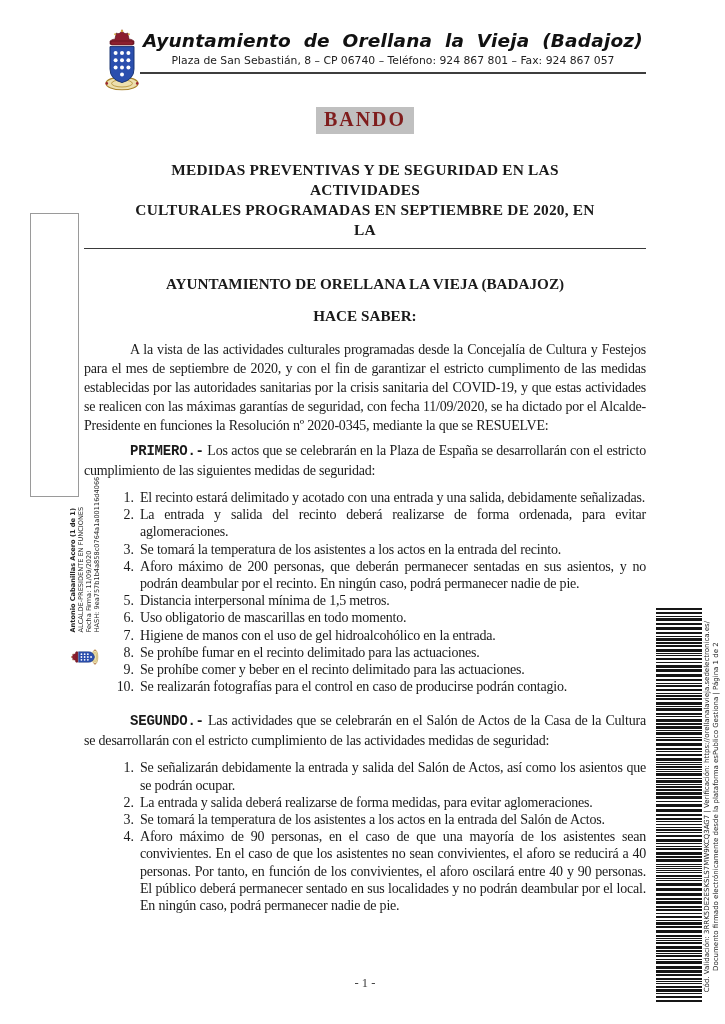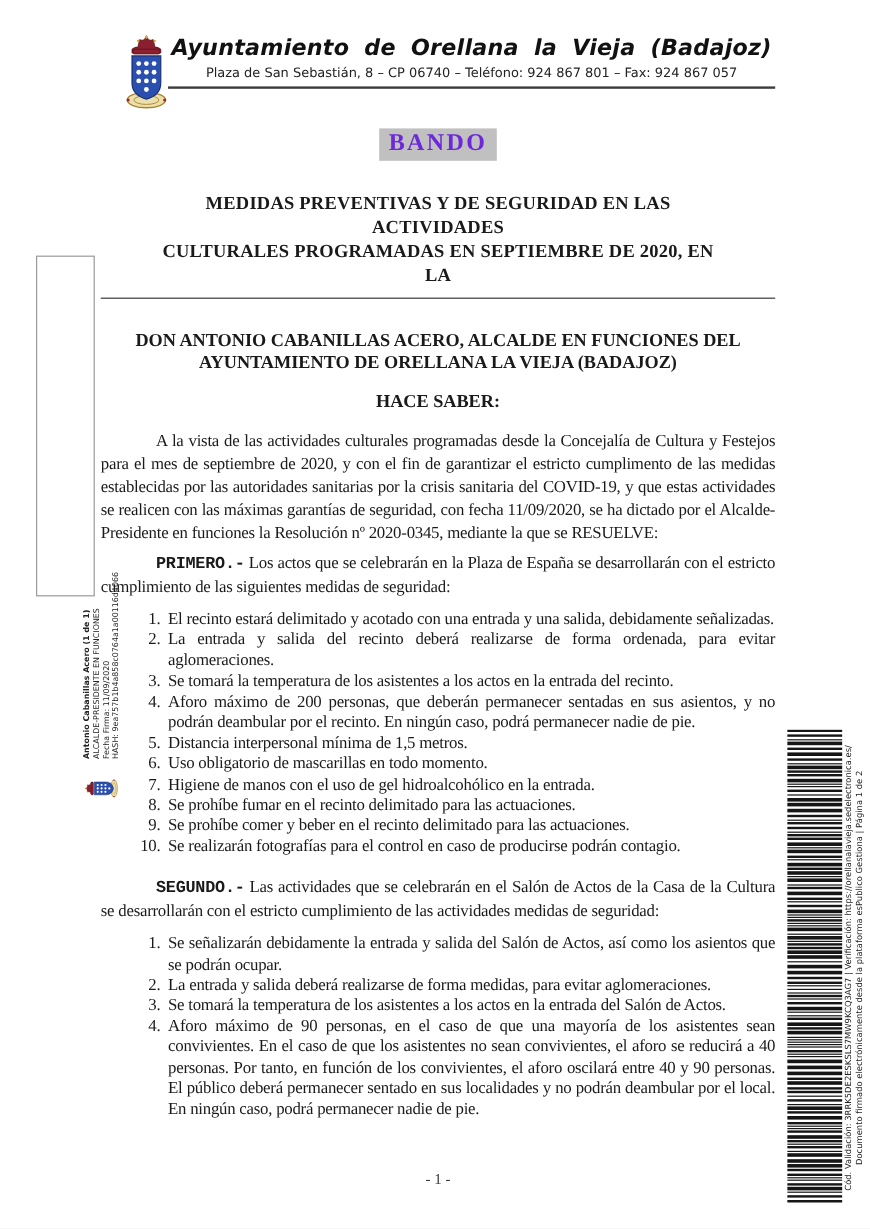--- a/index.html
+++ b/index.html
@@ -10,21 +10,21 @@
   
   .hdr{position:relative;height:79px;}
   .hdr-logo{position:absolute;left:14px;top:26px;width:48px;height:70px;}
   .hdr-text{position:absolute;left:56px;right:0;top:30px;}
   .hdr-title{text-align:center;font-family:"DejaVu Sans",sans-serif;font-style:italic;font-weight:bold;
              font-size:18.5px;word-spacing:6px;letter-spacing:.2px;color:#111;white-space:nowrap;}
   .hdr-sub{text-align:center;font-family:"DejaVu Sans",sans-serif;font-size:10.8px;color:#222;
            margin-top:3px;padding-bottom:5px;border-bottom:2px solid #3d3d3d;white-space:nowrap;}
 
   
-  .bando{margin:28px auto 0;width:max-content;background:#c0c0c0;color:#6d28d9;
+  .bando{margin:28px auto 0;width:max-content;background:#c0c0c0;color:#7f1d1d;
          font-weight:bold;font-size:20px;letter-spacing:2px;padding:1px 8px 3px;}
   .doc-heading{margin:26px auto 0;max-width:470px;text-align:center;font-weight:bold;
                font-size:15.4px;line-height:20px;letter-spacing:.2px;}
   .heading-rule{border:none;border-top:1.6px solid #3a3a3a;margin:8px 0 0;}
   .announcer{margin:25px auto 0;max-width:540px;text-align:center;font-weight:bold;
              font-size:15.2px;line-height:19px;}
   .hace{margin:14px 0 0;text-align:center;font-weight:bold;font-size:15.2px;}
 
   
   .para{margin:15px 0 0;font-size:14px;line-height:19px;letter-spacing:-.2px;
@@ -229,21 +229,20 @@
 
     <div class="bando">BANDO</div>
 
     <div class="doc-heading">
       <div>MEDIDAS PREVENTIVAS Y DE SEGURIDAD EN LAS ACTIVIDADES</div>
       <div>CULTURALES PROGRAMADAS EN SEPTIEMBRE DE 2020, EN LA</div>
     </div>
     <hr class="heading-rule">
 
     <div class="announcer">
-      <div>DON ANTONIO CABANILLAS ACERO, ALCALDE EN FUNCIONES DEL</div>
       <div>AYUNTAMIENTO DE ORELLANA LA VIEJA (BADAJOZ)</div>
     </div>
     <div class="hace">HACE SABER:</div>
 
     <p class="para indent">A la vista de las actividades culturales programadas desde la Concejalía de Cultura y Festejos para el mes de septiembre de 2020, y con el fin de garantizar el estricto cumplimento de las medidas establecidas por las autoridades sanitarias por la crisis sanitaria del COVID-19, y que estas actividades se realicen con las máximas garantías de seguridad, con fecha 11/09/2020, se ha dictado por el Alcalde-Presidente en funciones la Resolución nº 2020-0345, mediante la que se RESUELVE:</p>
 
     <p class="para indent section"><span class="lbl">PRIMERO.-</span><span> Los actos que se celebrarán en la Plaza de España se desarrollarán con el estricto cumplimiento de las siguientes medidas de seguridad:</span></p>
     <ol class="measures">
       <li>El recinto estará delimitado y acotado con una entrada y una salida, debidamente señalizadas.</li>
       <li>La entrada y salida del recinto deberá realizarse de forma ordenada, para evitar aglomeraciones.</li>

